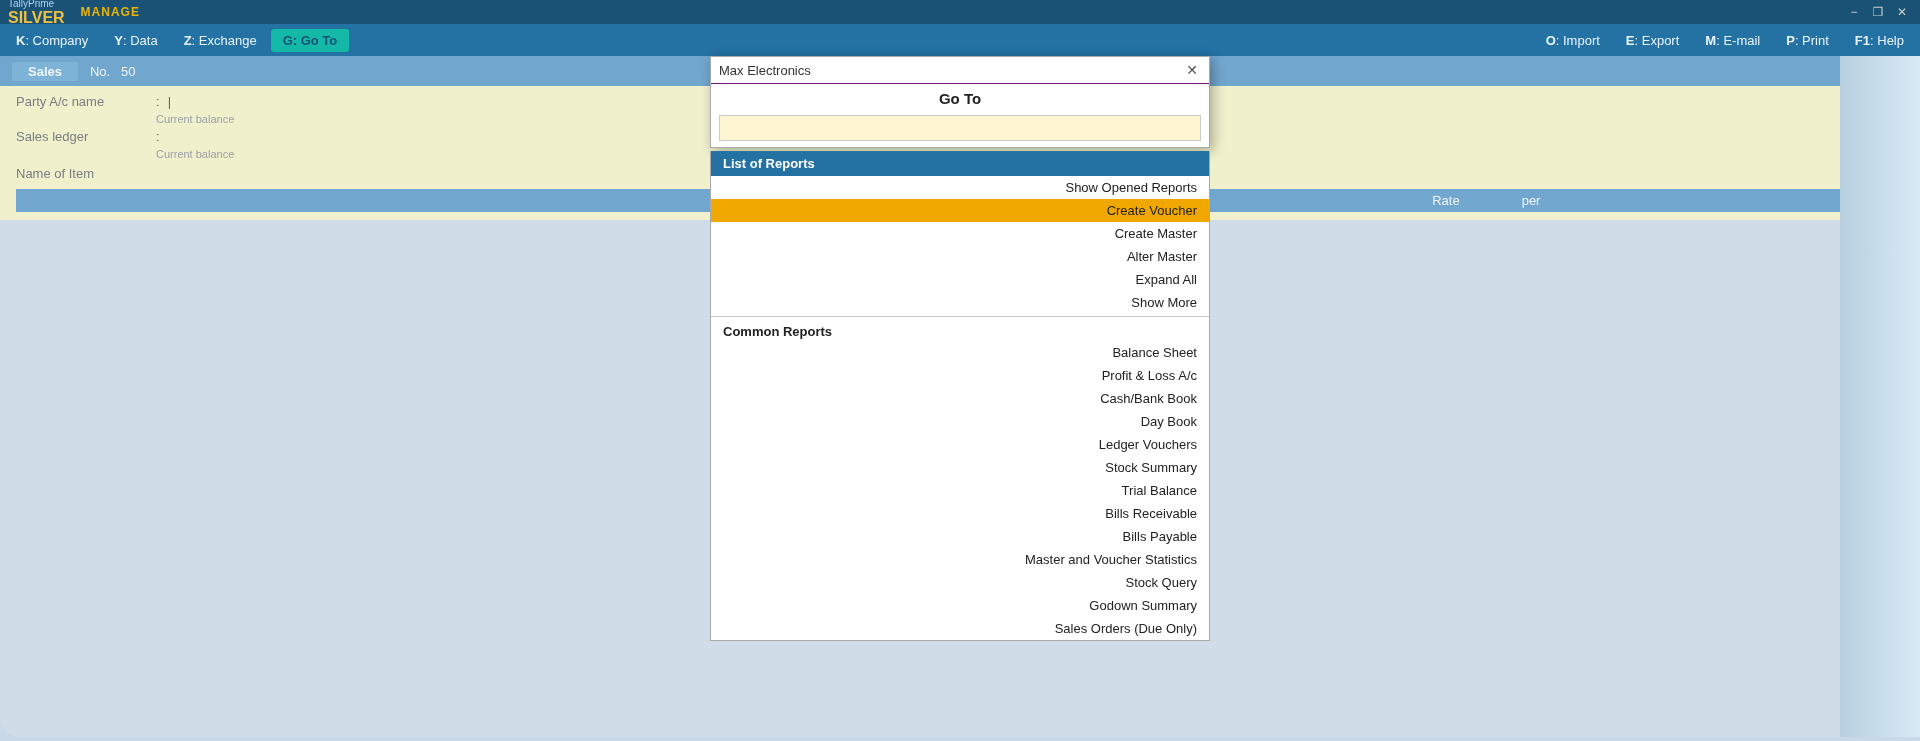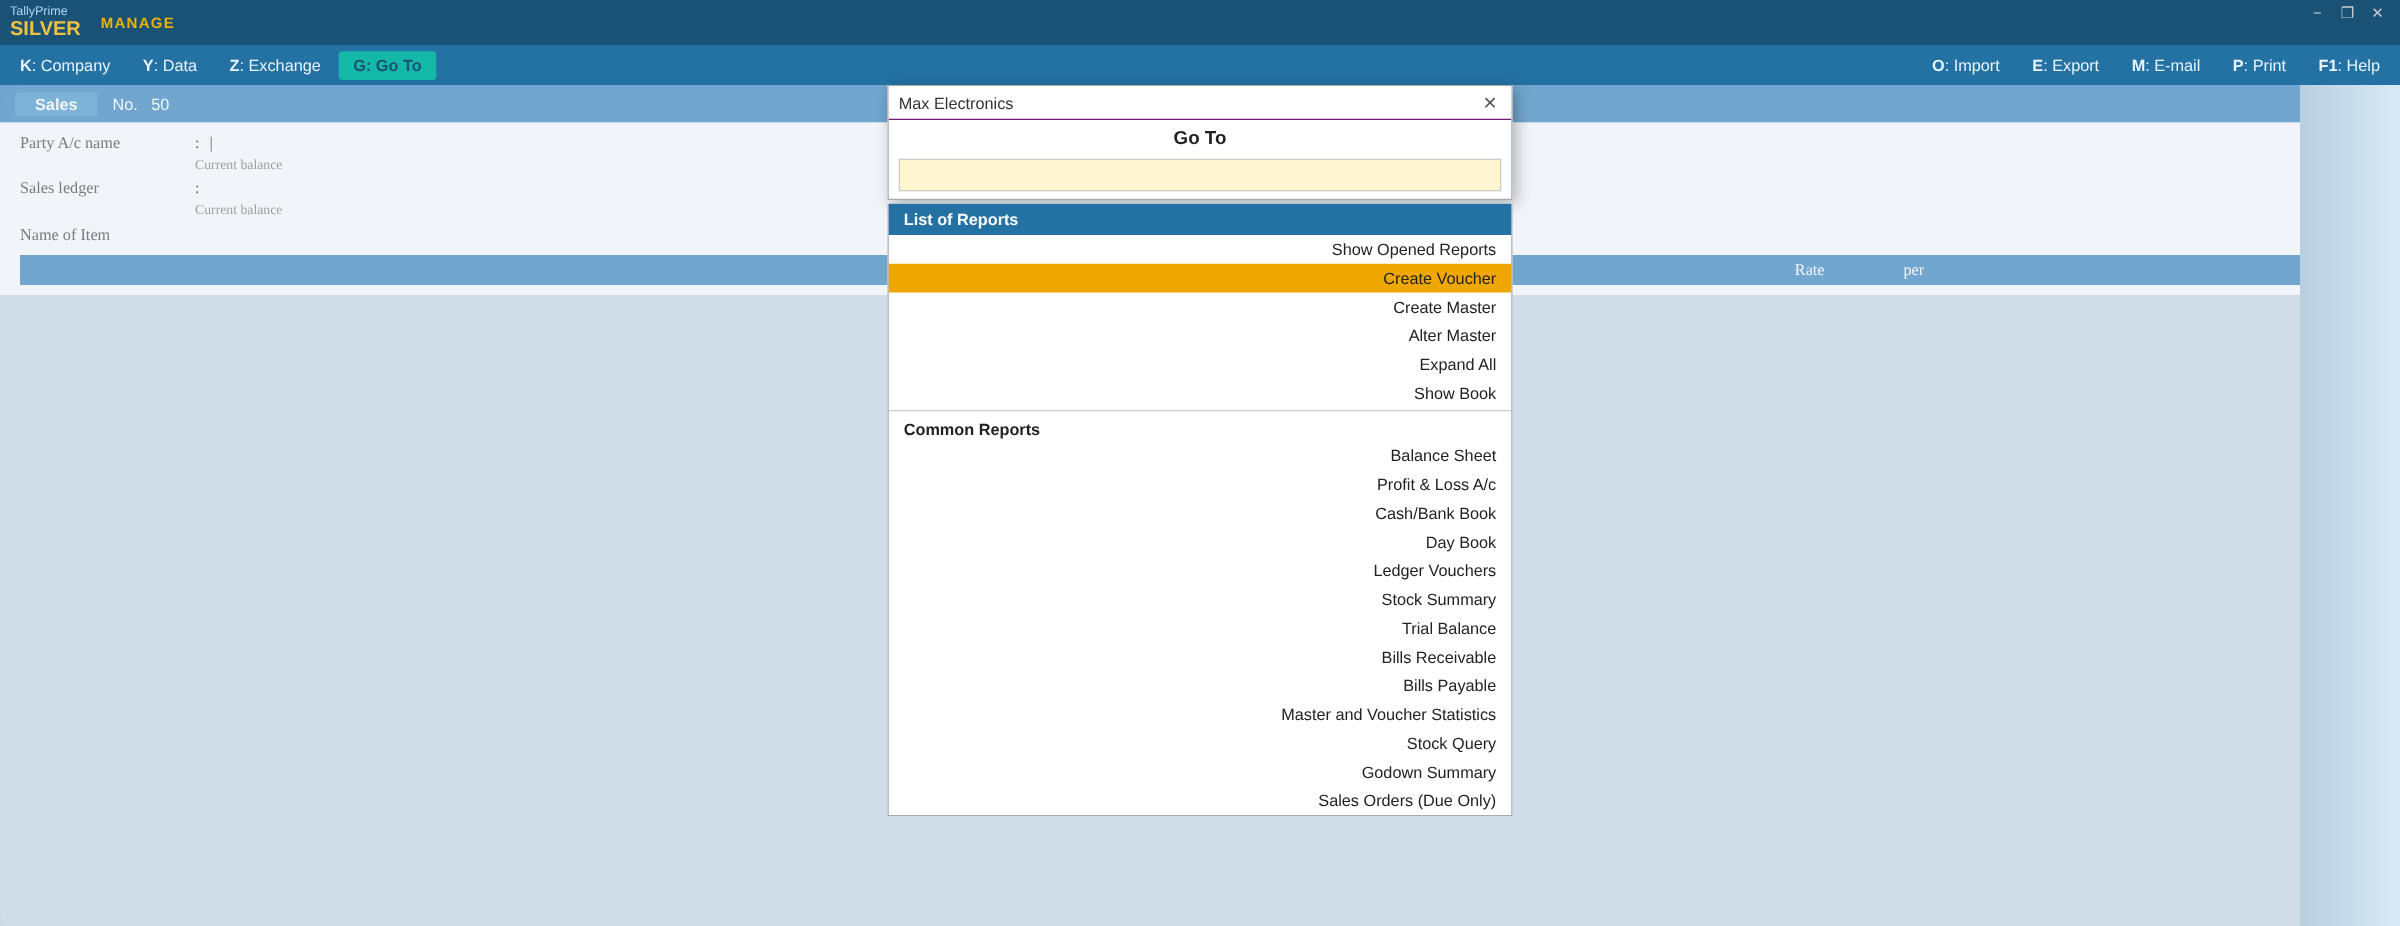--- a/index.html
+++ b/index.html
@@ -9,24 +9,25 @@
       font-family: Arial, sans-serif;
       font-size: 13px;
       background: #c8d8e8;
       overflow: hidden;
       position: relative;
     }
 
     
     #title-bar {
       display: flex;
+      align-items: center;
       justify-content: space-between;
       background: #1a5276;
       padding: 2px 8px;
-      height: 36px;
+      height: 24px;
     }
     #title-bar-left {
       display: flex;
       align-items: center;
       gap: 16px;
     }
     .app-logo {
       display: flex;
       flex-direction: column;
       line-height: 1.1;
@@ -129,23 +130,22 @@
       font-size: 13px;
     }
     .form-date {
       margin-left: auto;
       color: white;
       font-size: 12px;
       text-align: right;
     }
 
     .form-body {
-      background: #ffffff;
+      background: #fef9c3;
       padding: 8px 16px;
-      font-family: Liberation Serif, serif;
     }
     .form-field {
       display: flex;
       align-items: center;
       margin-bottom: 4px;
       font-size: 13px;
       color: #333;
     }
     .form-field label {
       width: 140px;
@@ -391,21 +391,21 @@
   </div>
 
   <div id="list-panel">
     <div id="list-header">List of Reports</div>
 
     <div class="list-item">Show Opened Reports</div>
     <div class="list-item selected">Create Voucher</div>
     <div class="list-item">Create Master</div>
     <div class="list-item">Alter Master</div>
     <div class="list-item">Expand All</div>
-    <div class="list-item">Show Book</div>
+    <div class="list-item">Show More</div>
 
     <div class="list-divider"></div>
 
     <div class="list-section-header">Common Reports</div>
 
     <div class="list-item list-item-left">Balance Sheet</div>
     <div class="list-item list-item-left">Profit &amp; Loss A/c</div>
     <div class="list-item list-item-left">Cash/Bank Book</div>
     <div class="list-item list-item-left">Day Book</div>
     <div class="list-item list-item-left">Ledger Vouchers</div>

